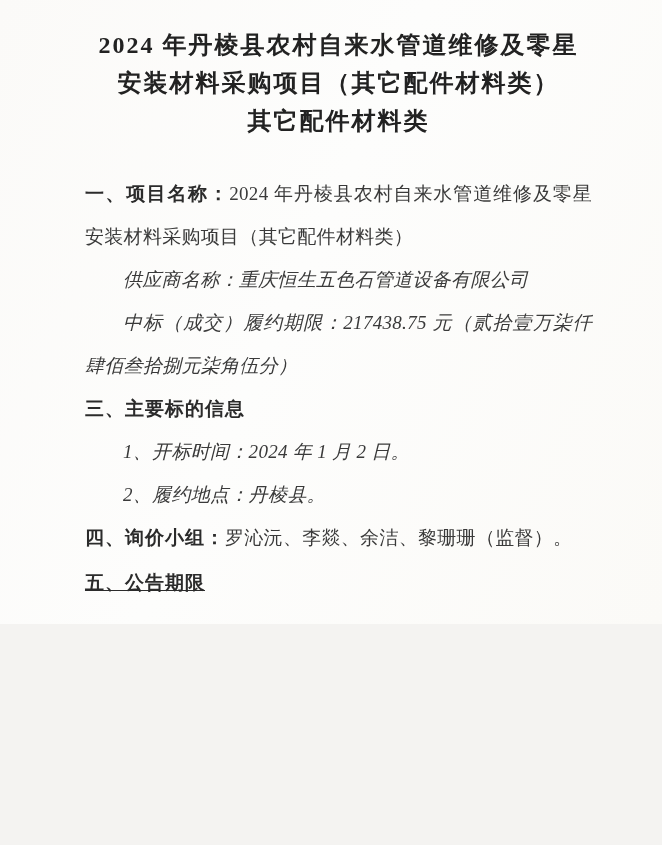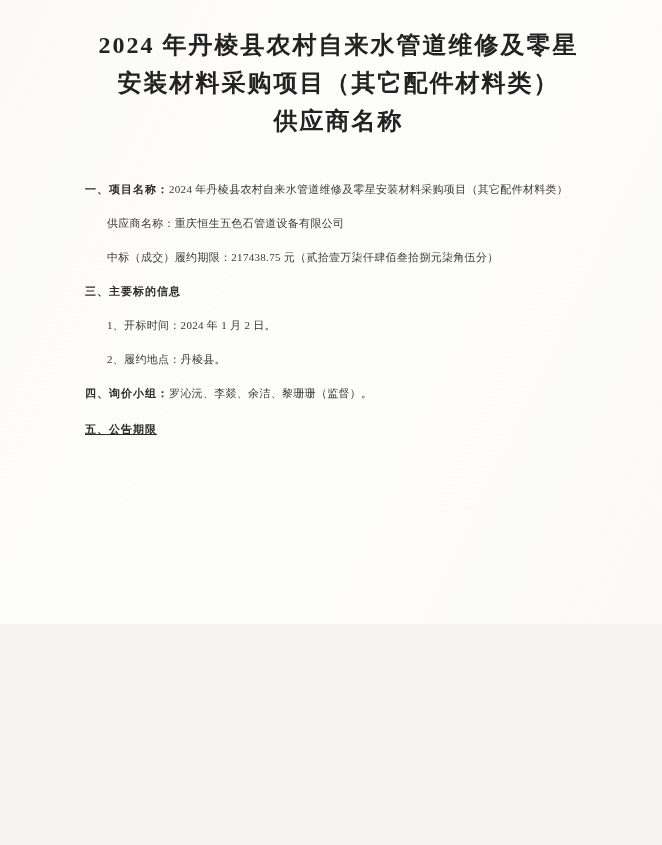--- a/index.html
+++ b/index.html
@@ -24,47 +24,47 @@
     margin: 0 0 32px 0;
     text-align: center;
     font-size: 24px;
     line-height: 38px;
     font-weight: 700;
     letter-spacing: 2px;
     color: #222222;
   }
   .title-line { display: block; }
   .body-text {
-    font-size: 11px;
-    line-height: 34px;
+    font-size: 19px;
+    line-height: 43px;
     text-align: justify;
     letter-spacing: 0.3px;
   }
   p {
     margin: 0;
     padding: 0;
   }
-  .indent { text-indent: 2em; }
+  .indent { text-indent: 2em; font-style: italic; }
   .h {
     font-family: "Liberation Sans", "DejaVu Sans", sans-serif;
     font-weight: 700;
     color: #2b2b2b;
     letter-spacing: 1px;
   }
   .sec5 { margin-top: 2px; text-decoration: underline; }
 </style>
 </head>
 <body>
 
 <div class="page">
 
   <h1 class="title">
     <span class="title-line">2024 年丹棱县农村自来水管道维修及零星</span>
     <span class="title-line">安装材料采购项目（其它配件材料类）</span>
-    <span class="title-line">供应商名称</span>
+    <span class="title-line">其它配件材料类</span>
   </h1>
 
   <div class="body-text">
 
     <p><span class="h">一、项目名称：</span><span>2024 年丹棱县农村自来水管道维修及零星安装材料采购项目（其它配件材料类）</span></p>
 
 
     <p class="indent"><span>供应商名称：</span><span>重庆恒生五色石管道设备有限公司</span></p>
 
 

